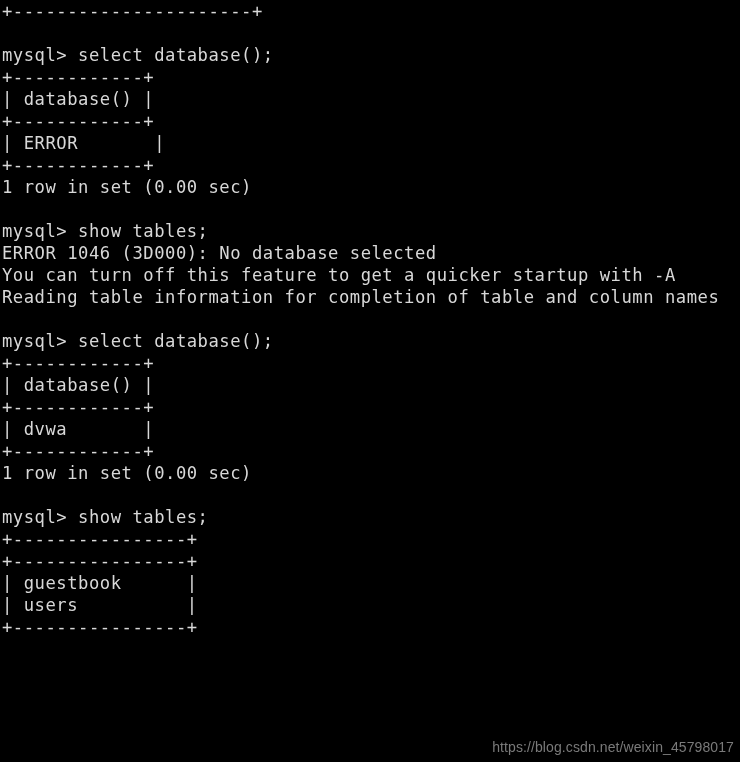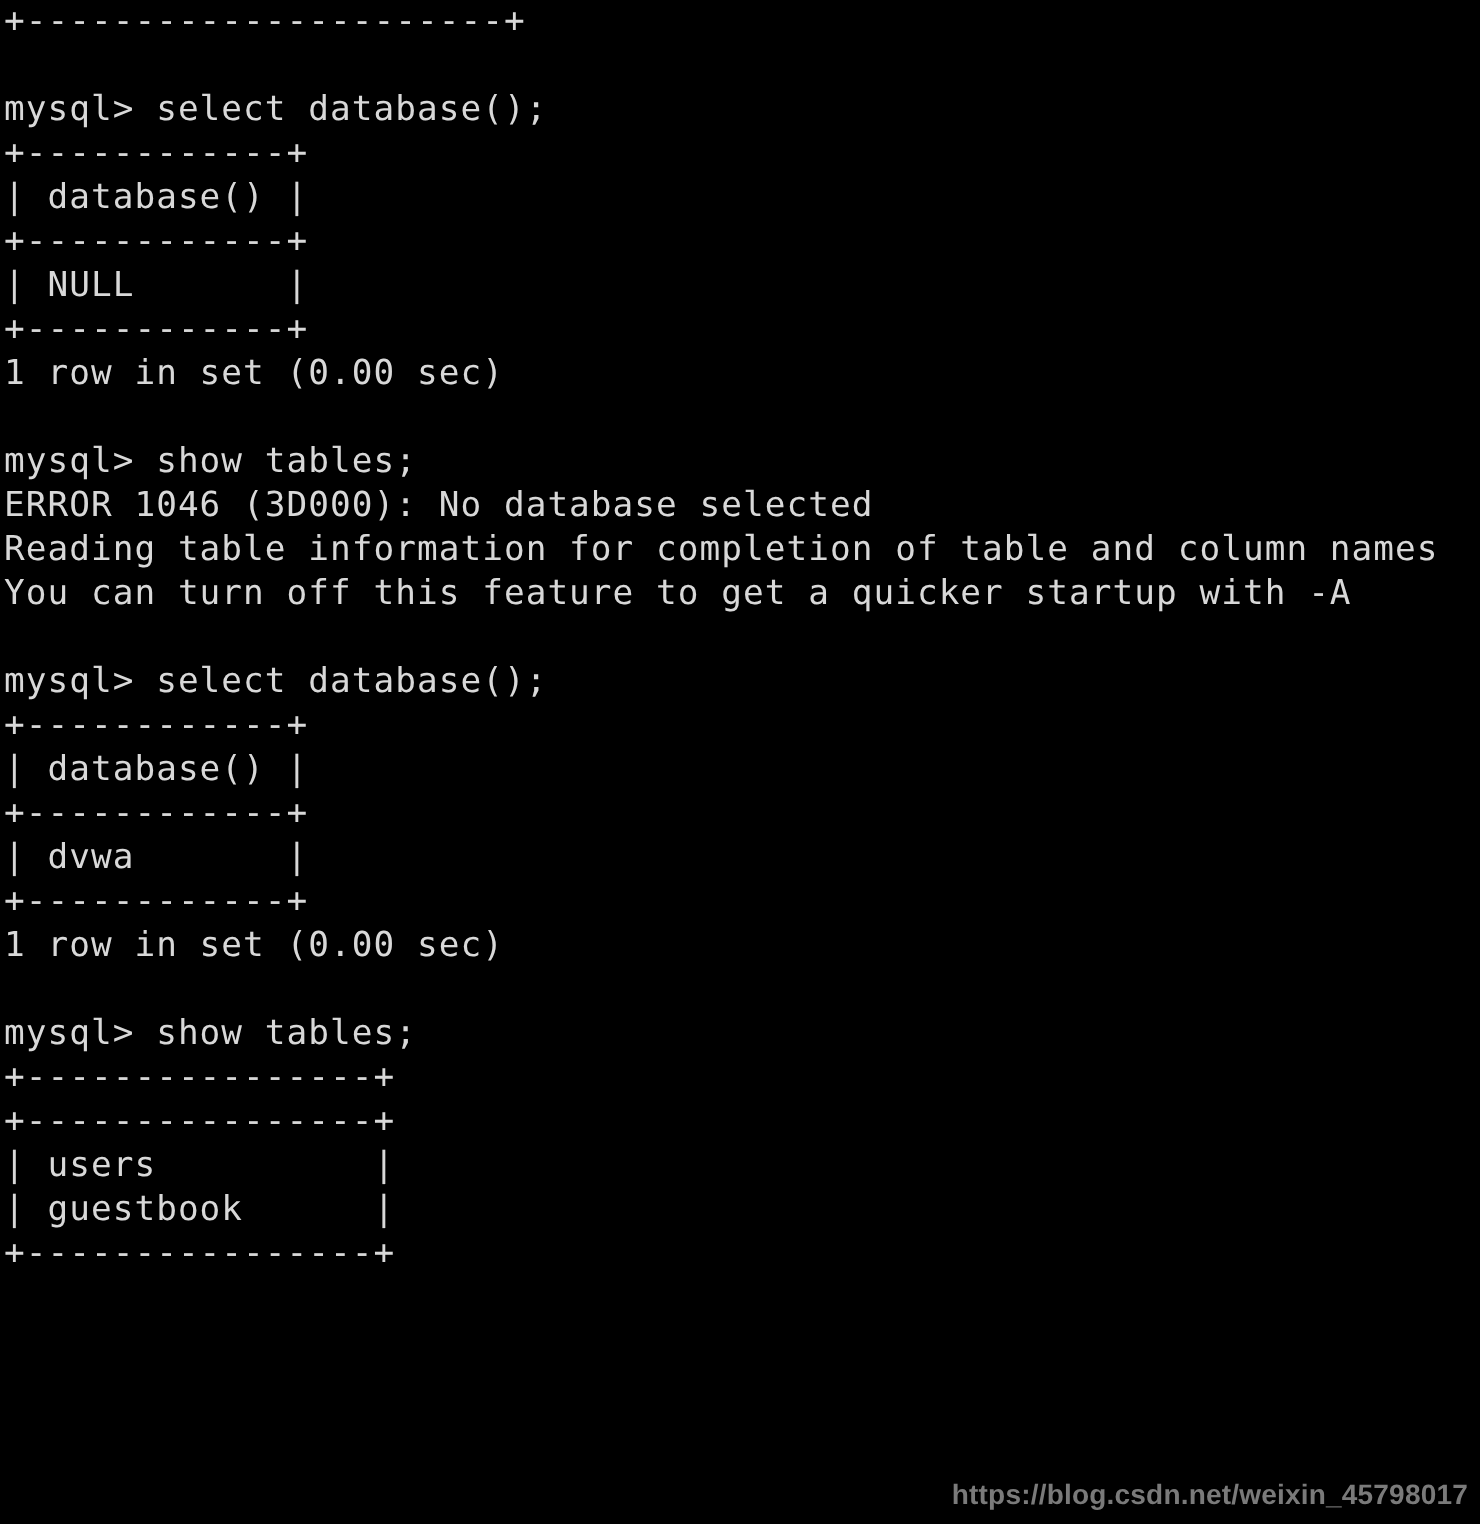--- a/index.html
+++ b/index.html
@@ -43,51 +43,50 @@
     position: absolute;
     right: 6px;
     bottom: 6px;
     color: #7a7a7a;
     font-family: "Liberation Sans", "DejaVu Sans", sans-serif;
     font-size: 14px;
     line-height: 18px;
     white-space: pre;
     letter-spacing: 0.1px;
     user-select: none;
-    font-weight: bold;
   }
 </style>
 </head>
 <body>
 
 <div id="terminal">
     <div class="term-line">+----------------------+</div>
     <div class="term-line blank">&nbsp;</div>
     <div class="term-line">mysql&gt; select database();</div>
     <div class="term-line">+------------+</div>
     <div class="term-line">| database() |</div>
     <div class="term-line">+------------+</div>
-    <div class="term-line">| NULL       |</div>
+    <div class="term-line">| ERROR       |</div>
     <div class="term-line">+------------+</div>
     <div class="term-line">1 row in set (0.00 sec)</div>
     <div class="term-line blank">&nbsp;</div>
     <div class="term-line">mysql&gt; show tables;</div>
     <div class="term-line">ERROR 1046 (3D000): No database selected</div>
+    <div class="term-line">You can turn off this feature to get a quicker startup with -A</div>
     <div class="term-line">Reading table information for completion of table and column names</div>
-    <div class="term-line">You can turn off this feature to get a quicker startup with -A</div>
     <div class="term-line blank">&nbsp;</div>
     <div class="term-line">mysql&gt; select database();</div>
     <div class="term-line">+------------+</div>
     <div class="term-line">| database() |</div>
     <div class="term-line">+------------+</div>
     <div class="term-line">| dvwa       |</div>
     <div class="term-line">+------------+</div>
     <div class="term-line">1 row in set (0.00 sec)</div>
     <div class="term-line blank">&nbsp;</div>
     <div class="term-line">mysql&gt; show tables;</div>
     <div class="term-line">+----------------+</div>
     <div class="term-line">+----------------+</div>
+    <div class="term-line">| guestbook      |</div>
     <div class="term-line">| users          |</div>
-    <div class="term-line">| guestbook      |</div>
     <div class="term-line">+----------------+</div>
   </div>
 
 <div id="watermark">https://blog.csdn.net/weixin_45798017</div>
 
 </body></html>

